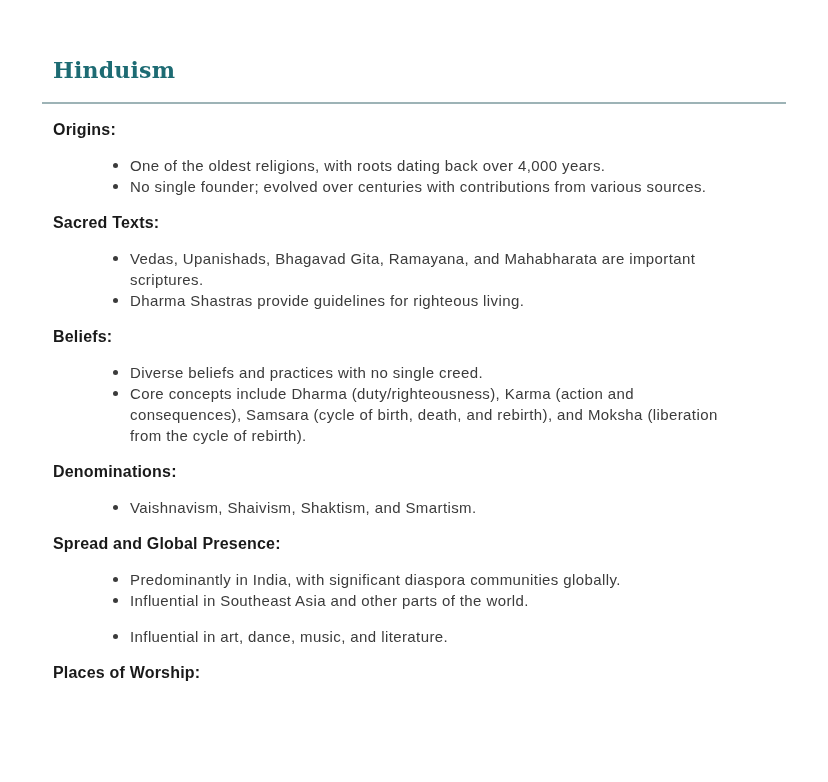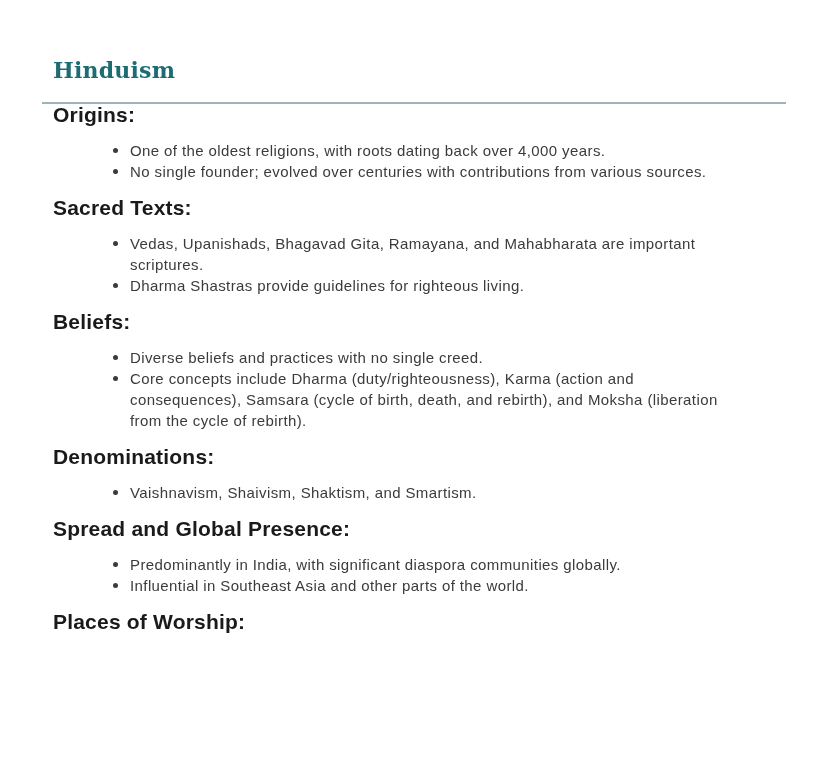--- a/index.html
+++ b/index.html
@@ -30,22 +30,22 @@
     color: var(--title-color, #1d6b73);
     letter-spacing: 0.2px;
   }
   .title-divider {
     border: none;
     border-top: 2px solid var(--divider-color, #9db3b6);
     margin: 16px 0 0 0;
     height: 0;
   }
   .section-heading {
-    margin: 0 0 15px 11px;
-    font-size: 21px;
+    margin: 15px 0 15px 11px;
+    font-size: 16px;
     line-height: 21px;
     font-weight: 700;
     color: var(--heading-color, #1a1a1a);
     letter-spacing: 0.2px;
   }
   .bullet-list {
     margin: 15px 60px 15px 0;
     padding: 0 0 0 44px;
     list-style: none;
   }
@@ -108,19 +108,22 @@
 
   <section>
     <h3 class="section-heading">Spread and Global Presence:</h3>
     <ul class="bullet-list">
           <li class="bullet-item">Predominantly in India, with significant diaspora communities globally.</li>
           <li class="bullet-item">Influential in Southeast Asia and other parts of the world.</li>
         </ul>
   </section>
 
   <section>
+    <ul class="bullet-list">
+          <li class="bullet-item">Influential in art, dance, music, and literature.</li>
+        </ul>
   </section>
 
   <section>
     <h3 class="section-heading">Places of Worship:</h3>
   </section>
 </div>
 </div>
 
 </body></html>

